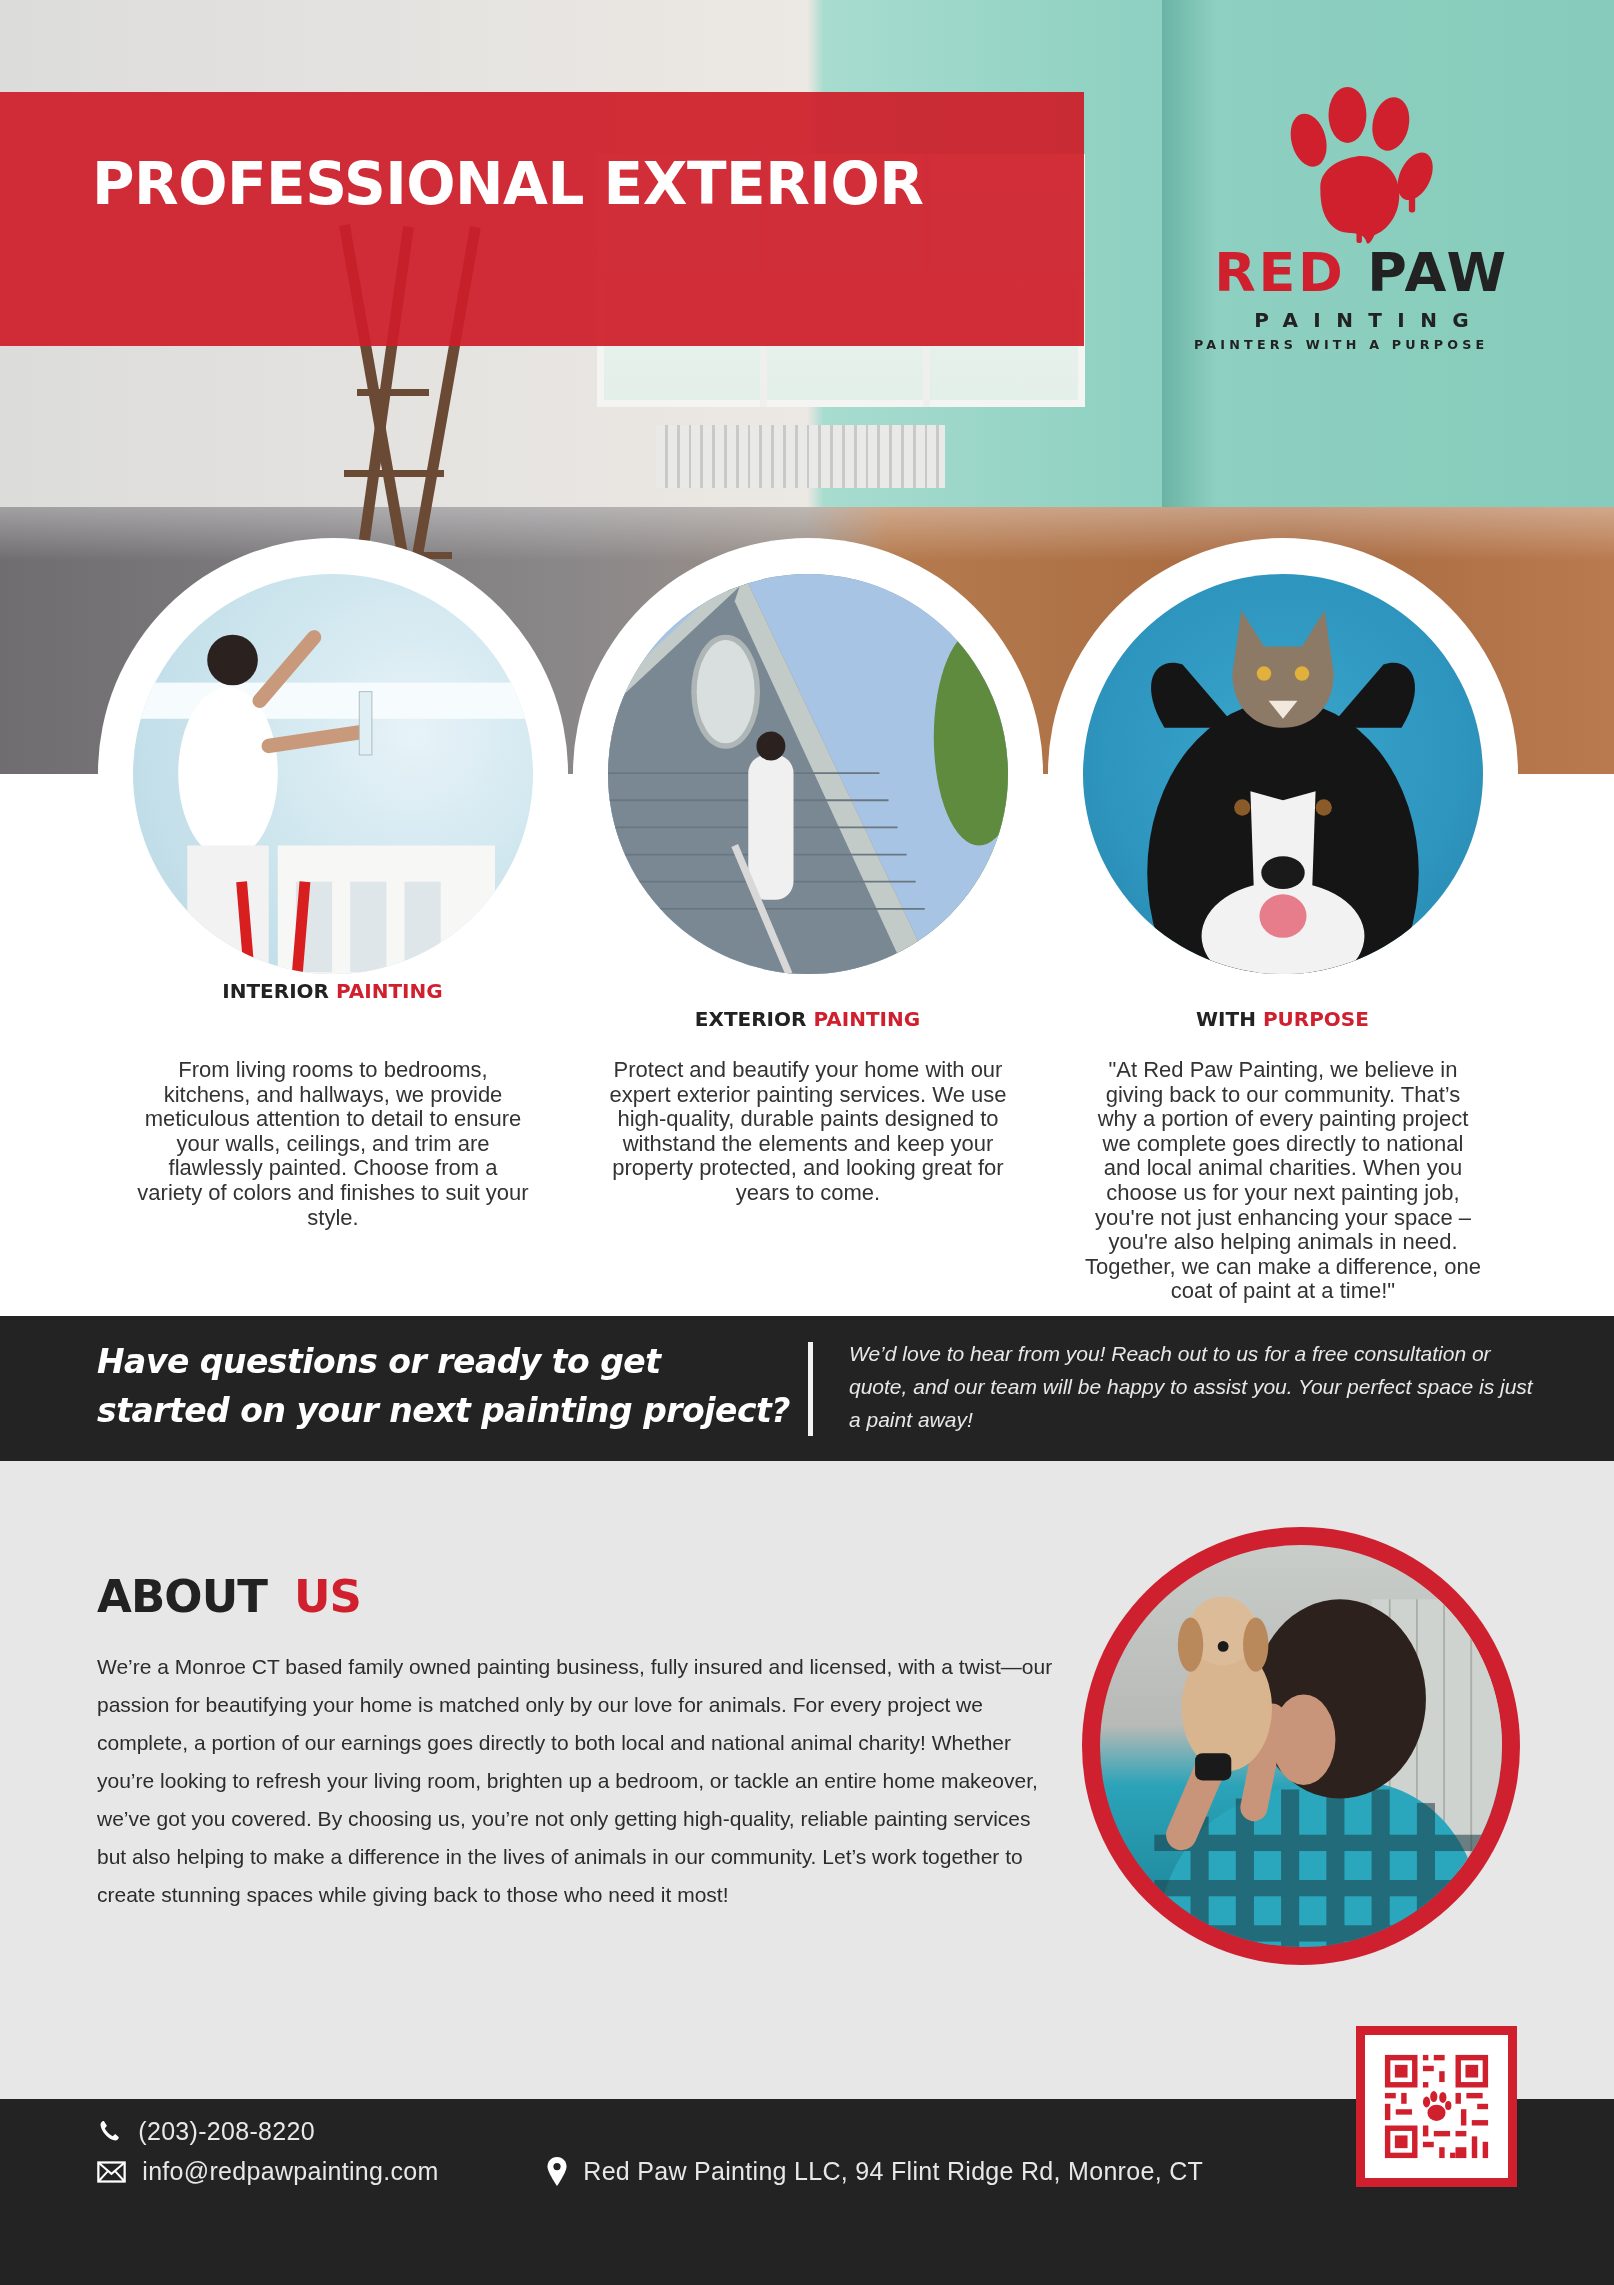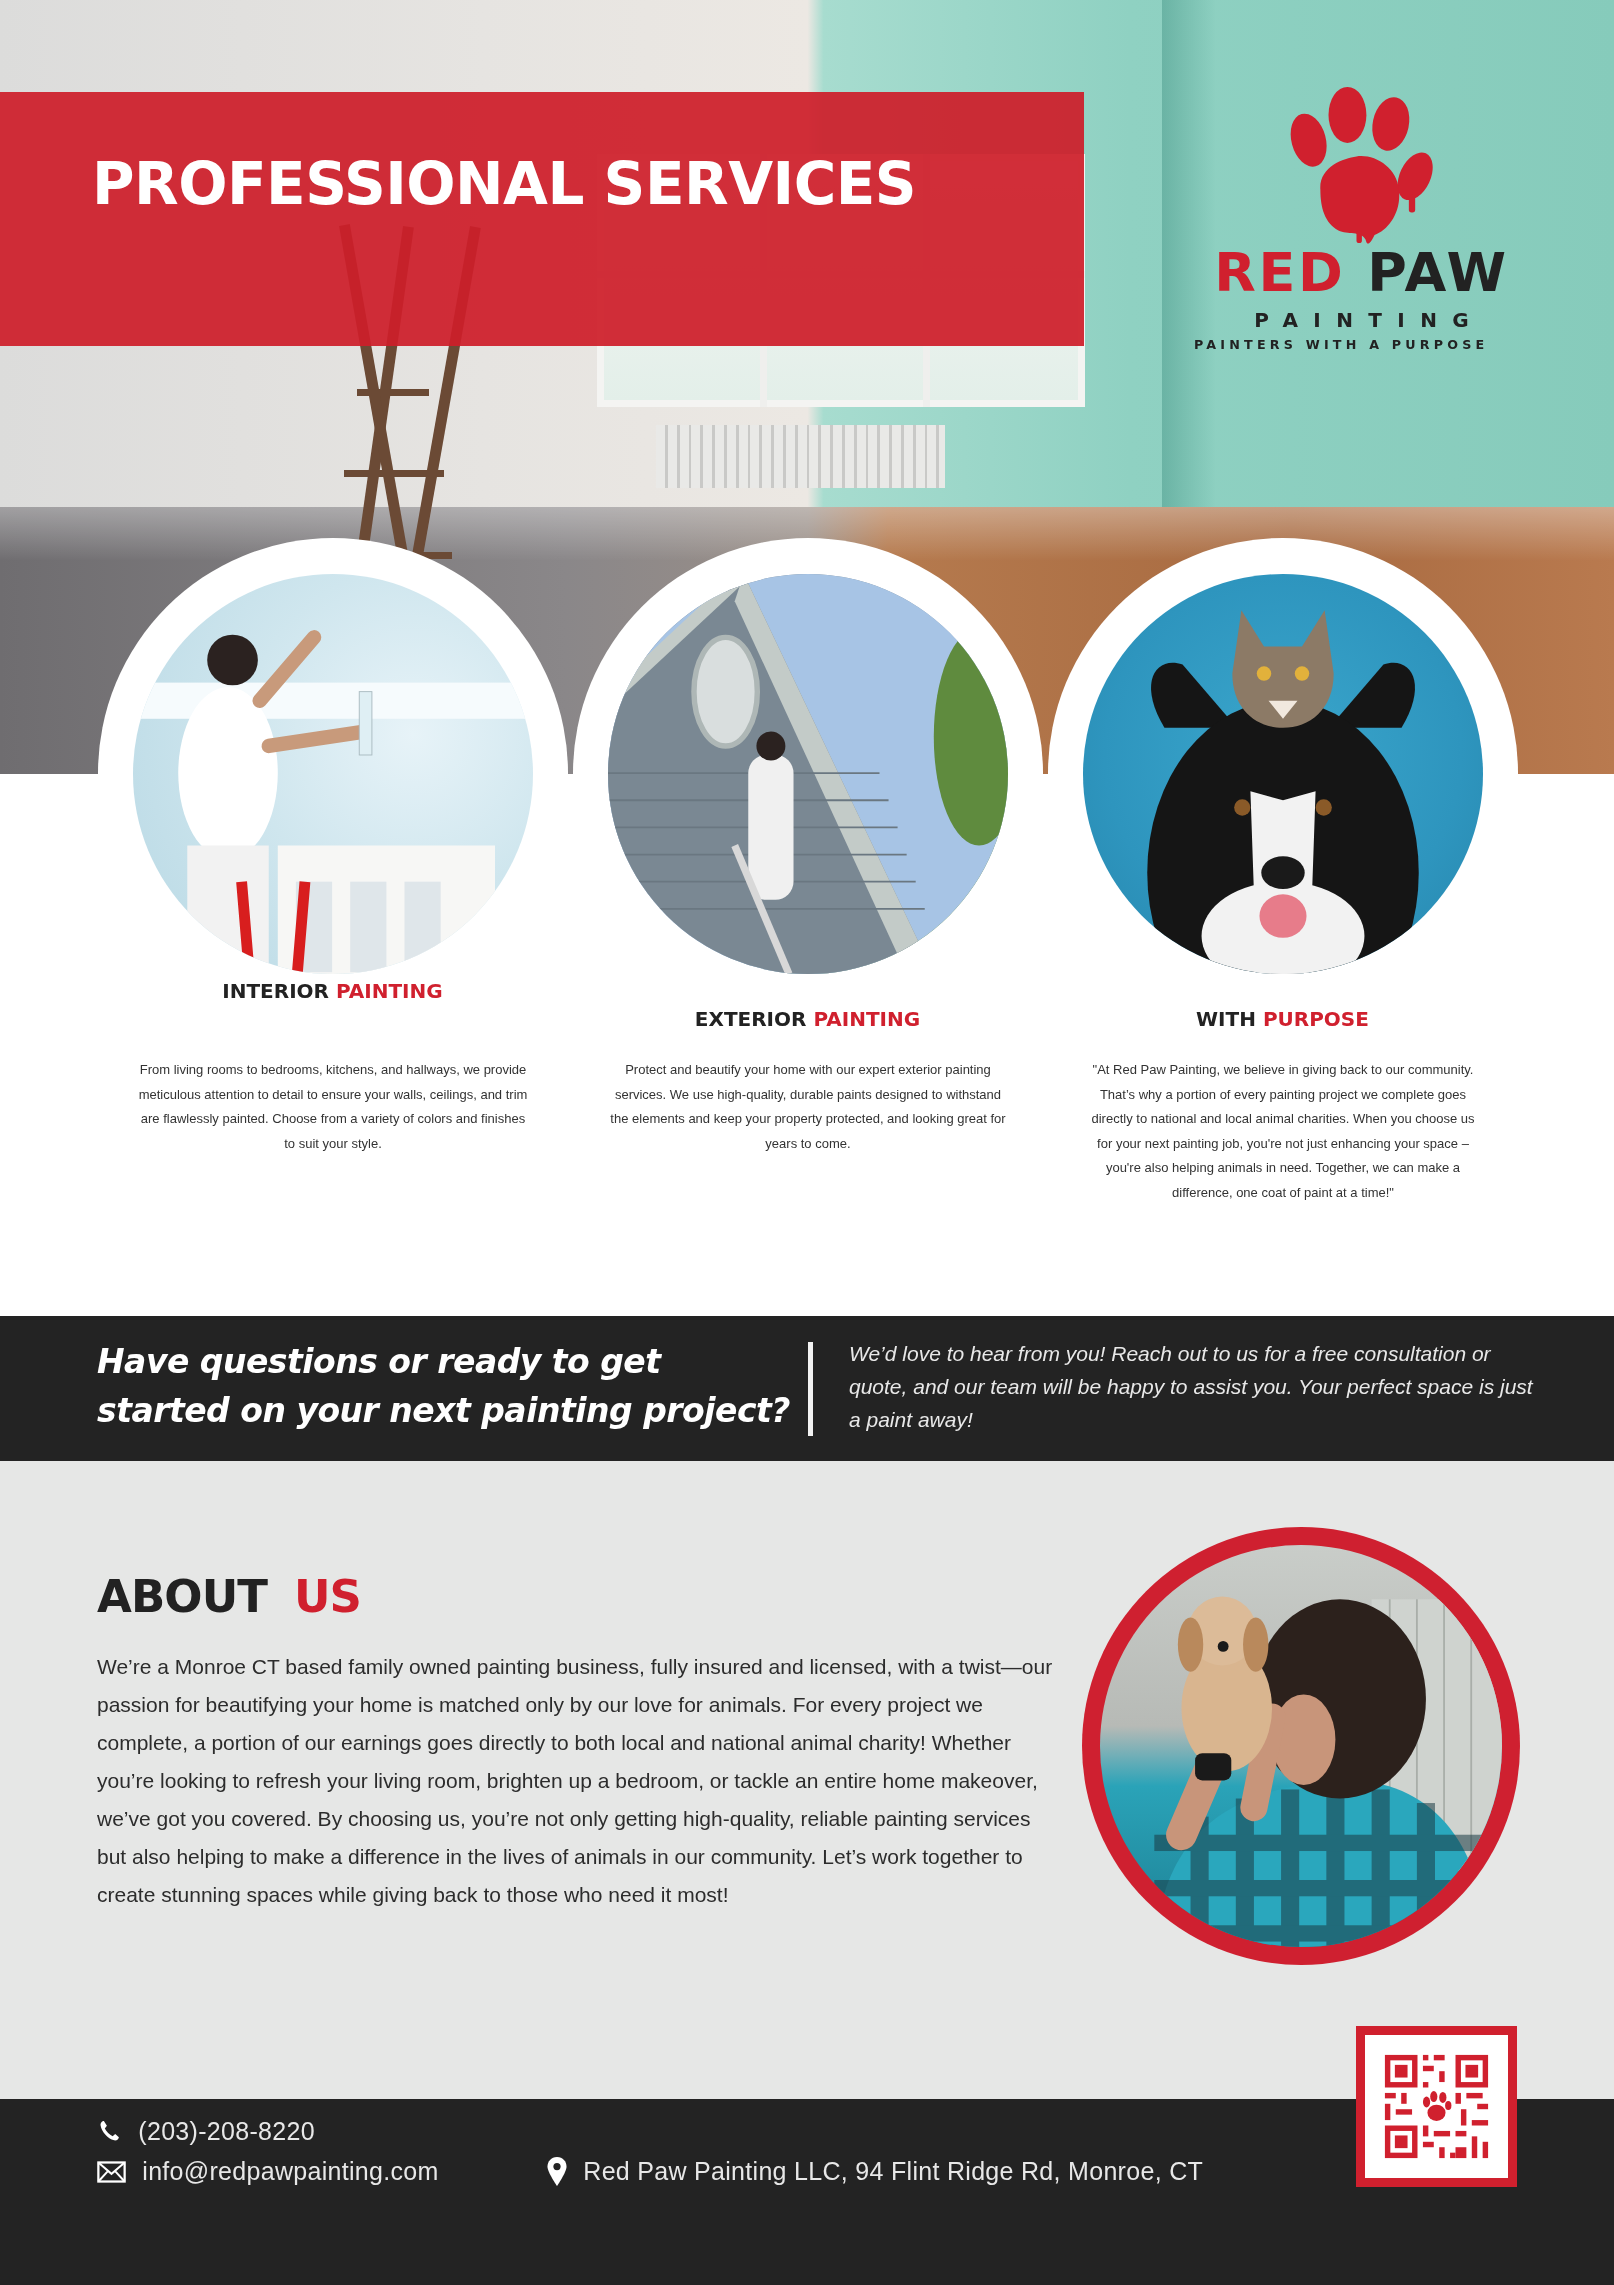--- a/index.html
+++ b/index.html
@@ -37,21 +37,21 @@
   .arc { width: 470px; height: 470px; border-radius: 50%; background: #ffffff; }
   .photo-circle { width: 400px; height: 400px; border-radius: 50%; overflow: hidden; }
   .whitefill { left: 0; top: 774px; width: 1615px; height: 543px; background: #ffffff; }
 
   .ph-interior { background: radial-gradient(circle at 70% 40%, #e7f3f8 0%, #cfe6ee 45%, #b7d8e4 100%); }
   .ph-exterior { background: linear-gradient(135deg, #6d7b86 0%, #8797a3 40%, #a9c5e6 60%, #5f8b3e 85%); }
   .ph-pets { background: radial-gradient(circle at 50% 45%, #3aa6cc 0%, #2e95be 60%, #2685ab 100%); }
 
   .svc-title { width: 425px; text-align: center; font-family: "DejaVu Sans", sans-serif; font-weight: bold; font-size: 20px; color: #222; }
   .svc-title .red { color: #d0202e; }
-  .svc-text { width: 398px; text-align: center; font-size: 13px; line-height: 24.6px; color: #333; }
+  .svc-text { width: 398px; text-align: center; font-size: 22px; line-height: 24.6px; color: #333; }
 
   
   .cta { left: 0; top: 1316px; width: 1615px; height: 145px; background: #232323; }
   .cta-q { left: 97px; top: 1337px; width: 706px; color: #ffffff; font-family: "DejaVu Sans", sans-serif; font-weight: bold; font-style: italic; font-size: 33px; line-height: 49px; letter-spacing: -0.5px; }
   .cta-div { left: 808px; top: 1342px; width: 5.4px; height: 94px; background: #f2f2f2; }
   .cta-a { left: 849px; top: 1337px; width: 688px; color: #e8e8e8; font-style: italic; font-size: 21px; line-height: 33px; }
 
   
   .about { left: 0; top: 1461px; width: 1615px; height: 639px; background: #e6e7e6; }
   .about-title { left: 97px; top: 1570px; font-family: "DejaVu Sans", sans-serif; font-weight: bold; font-size: 45px; letter-spacing: -0.9px; color: #222; }
@@ -84,21 +84,21 @@
   <div class="abs ladder-rail" style="left:403px; top:226px; transform: rotate(8deg);"></div>
   <div class="abs ladder-rail" style="left:339px; top:226px; transform: rotate(-10deg);"></div>
   <div class="abs ladder-rail" style="left:470px; top:226px; transform: rotate(10deg);"></div>
   <div class="abs ladder-rung" style="left:357px; top:389px; width:72px;"></div>
   <div class="abs ladder-rung" style="left:344px; top:470px; width:100px;"></div>
   <div class="abs ladder-rung" style="left:330px; top:552px; width:122px;"></div>
 </div>
 
 <div class="abs banner"></div>
 <div class="abs banner-title">
-  <div>PROFESSIONAL SERVICES</div>
+  <div>PROFESSIONAL EXTERIOR</div>
 </div>
 
 <div class="abs logo">
   <svg width="154" height="158" viewBox="0 0 170 175">
     <g fill="#d0202e">
       <ellipse cx="27" cy="60" rx="19" ry="30" transform="rotate(-15 27 60)"></ellipse>
       <ellipse cx="70" cy="32" rx="21" ry="31"></ellipse>
       <ellipse cx="118" cy="42" rx="20" ry="30" transform="rotate(12 118 42)"></ellipse>
       <ellipse cx="145" cy="100" rx="17" ry="28" transform="rotate(25 145 100)"></ellipse>
       <path d="M40 115 C38 90 65 80 80 78 C100 75 125 90 127 115 C130 140 115 160 100 165 C95 175 92 178 90 170 C85 160 70 165 60 160 C45 152 40 135 40 115 Z"></path>

